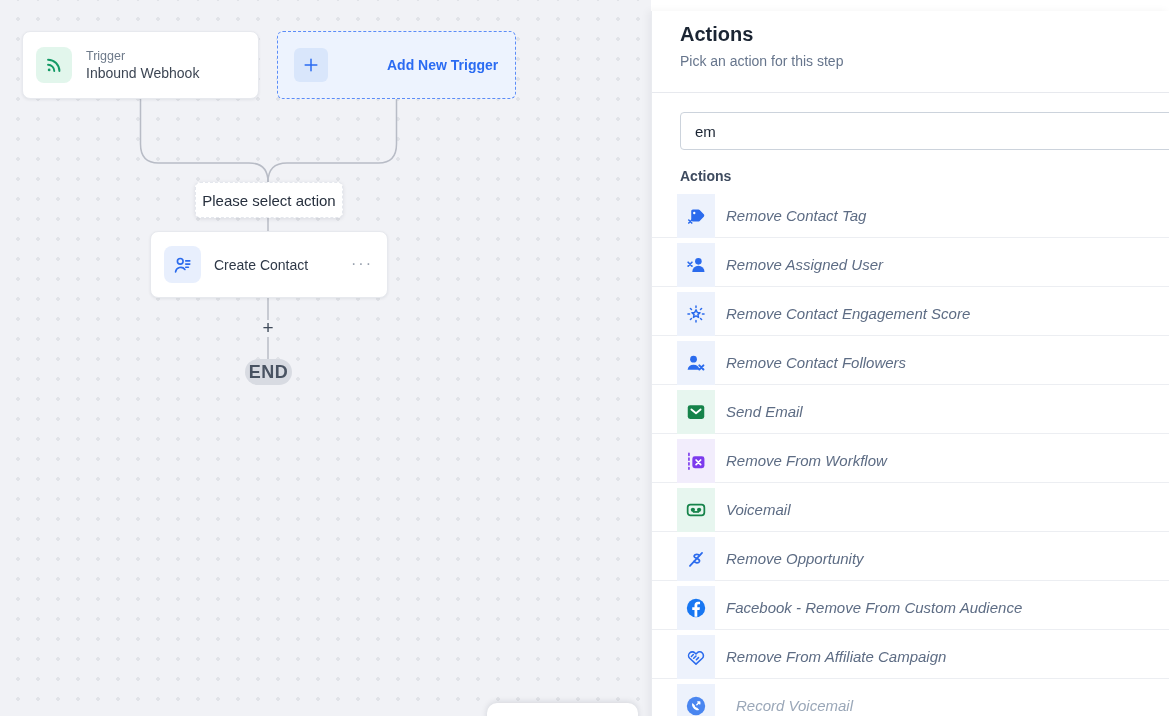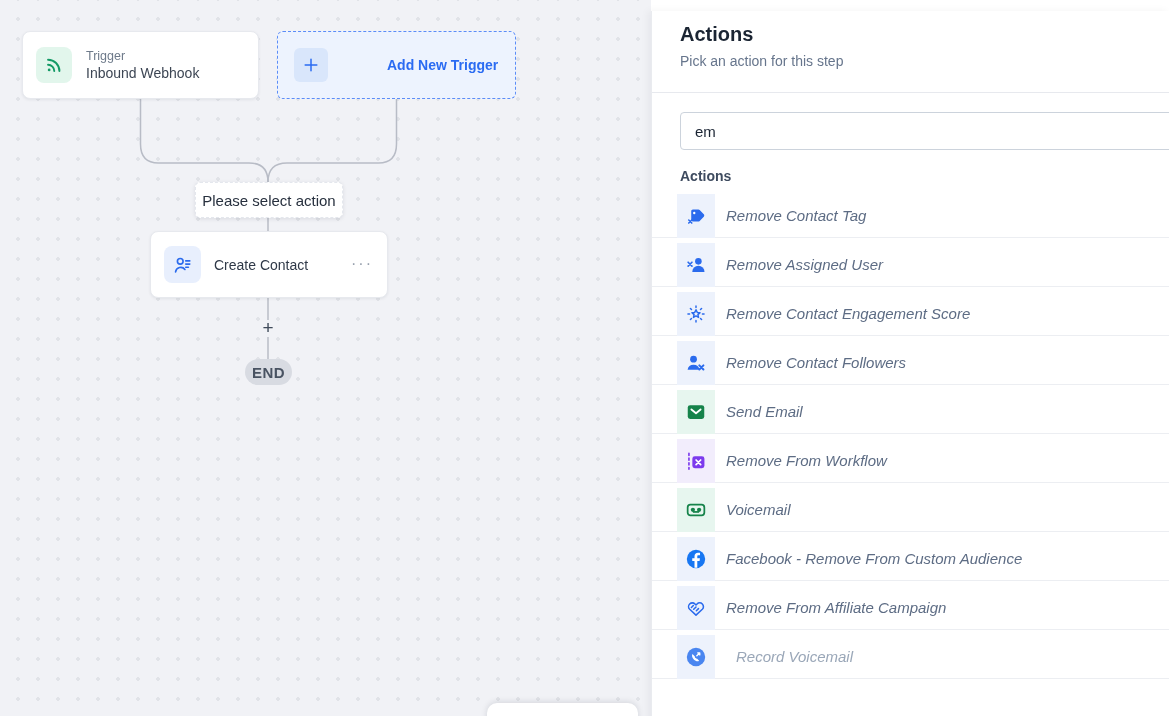--- a/index.html
+++ b/index.html
@@ -41,21 +41,21 @@
   .action-node { left:150px; top:231px; width:238px; height:67px; padding-left:13px; }
   .action-chip { background:#e8effd; width:37px; height:37px; }
   .action-ttl { margin-left:13px; font-size:14px; color:#2f3948;text-align:center; }
   .node-menu { position:absolute; right:14px; top:50%; transform:translateY(-58%);
     color:#98a1ae; font-size:16px; letter-spacing:2px; cursor:pointer; }
 
   .plus-glyph { position:absolute; z-index:2; left:258px; top:318px; width:20px; height:20px;
     color:#3f4a5a; font-size:19px; line-height:20px; text-align:center; cursor:pointer; }
 
   .end-pill { position:absolute; z-index:2; left:245px; top:359px; width:47px; height:26px;
-    background:#d8dbe2; border-radius:13px; color:#495362; font-size:15px; font-weight:700;
+    background:#d8dbe2; border-radius:13px; color:#495362; font-size:18px; font-weight:700;
     letter-spacing:.5px; display:flex; align-items:center; justify-content:center; }
 
   .bottom-box { position:absolute; z-index:3; left:487px; top:703px; width:151px; height:22px;
     background:#fff; border-radius:10px 10px 0 0; box-shadow:0 -1px 6px rgba(16,24,40,.13); }
 
   
   .panel { position:absolute; left:651px; top:11px; width:518px; height:716px; background:#fff;
     border-left:1px solid #e9ebef; box-shadow:-3px 0 8px rgba(16,24,40,.05); }
   .panel-header { height:82px; padding:12px 28px 0; border-bottom:1px solid #e7e9ee; }
   .panel-title { font-size:20px; font-weight:600; color:#1b2533; }
@@ -205,20 +205,29 @@
             <rect x="2.9" y="6.2" width="18.2" height="11.6" rx="3" fill="none" stroke="#16834a" stroke-width="1.9"></rect>
             <circle cx="8.6" cy="11.8" r="2.3" fill="#16834a"></circle>
             <circle cx="15.4" cy="11.8" r="2.3" fill="#16834a"></circle>
             <path d="M8.6 14.1h6.8" stroke="#16834a" stroke-width="1.9"></path>
           </svg>
         </div>
     <div class="row-label">Voicemail</div>
   </div>
       <div class="action-row">
     <div class="chip chip-icon tint-blue">
+          <svg viewBox="0 0 24 24" fill="none" stroke="#2b6bed" stroke-width="1.9" stroke-linecap="round">
+            <path d="M15.7 8.2c-.7-1.7-4.7-2-5.6.1-.8 1.9 1.6 2.6 3 3.1 1.7.6 3.3 1.3 2.6 3.3-.8 2.1-4.9 1.7-5.7-.1"></path>
+            <path d="M18.6 5.4L5.4 19.6"></path>
+          </svg>
+        </div>
+    <div class="row-label">Remove Opportunity</div>
+  </div>
+      <div class="action-row">
+    <div class="chip chip-icon tint-blue">
           <svg viewBox="0 0 24 24">
             <circle cx="12" cy="12" r="10" fill="#1877f2"></circle>
             <path d="M13.4 21.6v-7.5h2.5l.4-2.9h-2.9V9.4c0-.84.24-1.42 1.45-1.42h1.55V5.4c-.27-.04-1.19-.12-2.26-.12-2.24 0-3.77 1.37-3.77 3.87v2.07H7.9v2.9h2.47v7.5z" fill="#fff"></path>
           </svg>
         </div>
     <div class="row-label">Facebook - Remove From Custom Audience</div>
   </div>
       <div class="action-row">
     <div class="chip chip-icon tint-blue">
           <svg viewBox="0 0 24 24" fill="none" stroke="#2b6bed" stroke-width="1.7" stroke-linejoin="round" stroke-linecap="round">

